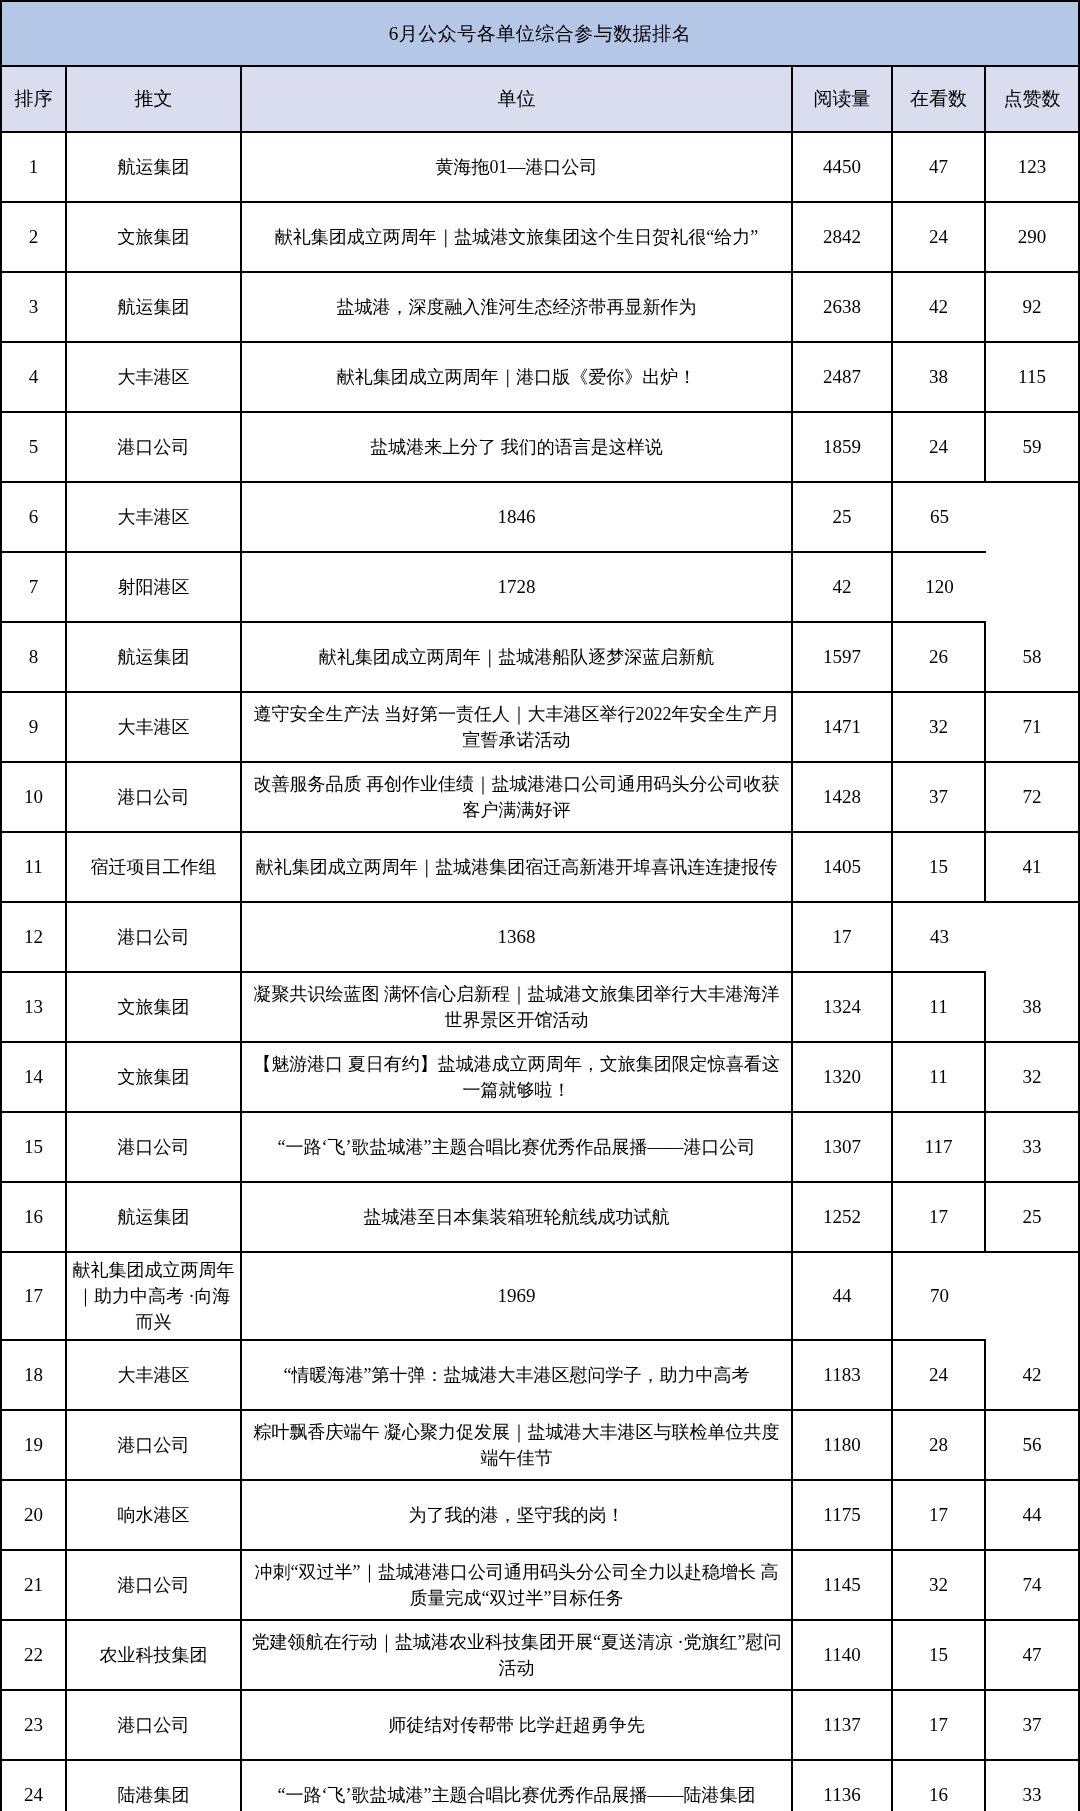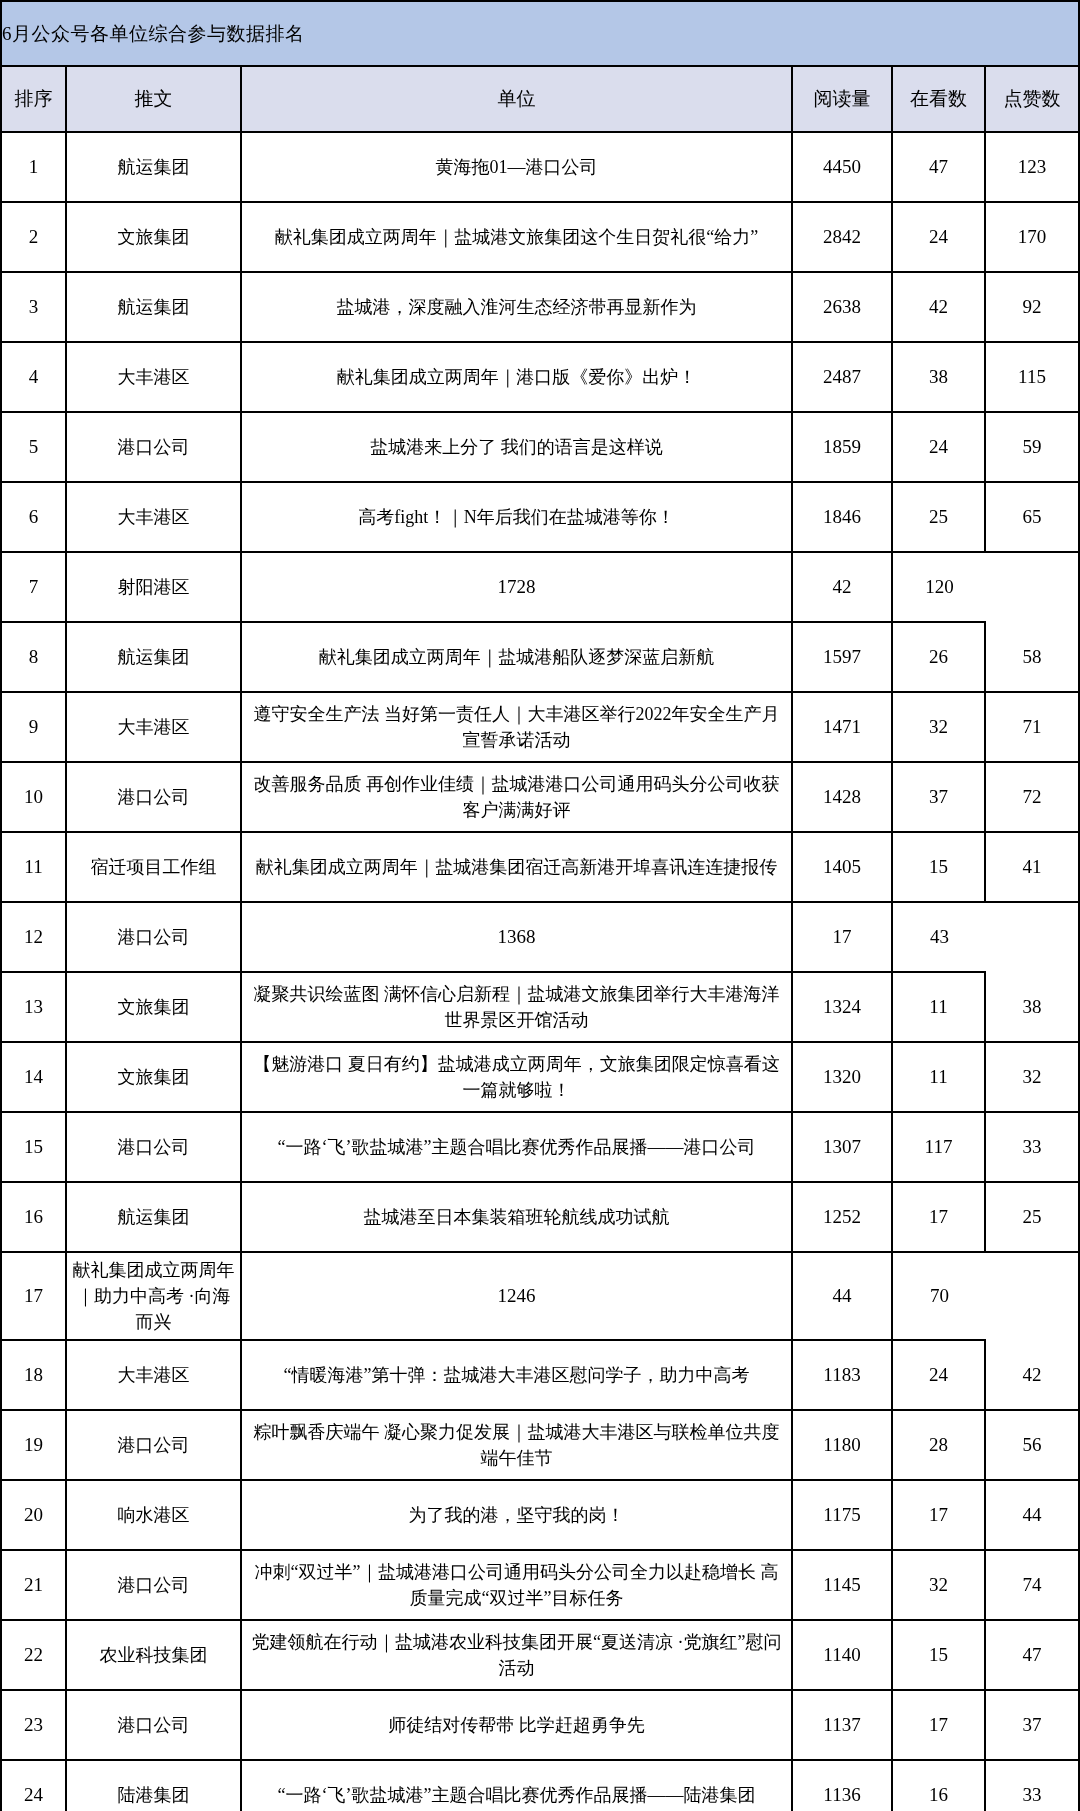--- a/index.html
+++ b/index.html
@@ -16,20 +16,21 @@
     background: #ffffff;
     border: 2px solid var(--border-color, #000000);
     border-bottom: none;
   }
   .title-bar {
     height: 65px;
     background: var(--title-bg, #b4c7e7);
     border-bottom: 2px solid var(--border-color, #000000);
     display: flex;
     align-items: center;
+    justify-content: center;
     font-size: 19px;
     letter-spacing: 0.5px;
   }
   .row {
     display: grid;
     grid-template-columns: 65px 175px 551px 100px 93px 92px;
   }
   .cell {
     border-right: 2px solid var(--border-color, #000000);
     border-bottom: 2px solid var(--border-color, #000000);
@@ -73,21 +74,21 @@
     <div class="cell col-reads">4450</div>
     <div class="cell col-inwatch">47</div>
     <div class="cell col-likes">123</div>
   </div>
       <div class="row body-row">
     <div class="cell col-rank">2</div>
     <div class="cell col-unit">文旅集团</div>
     <div class="cell col-tweet">献礼集团成立两周年｜盐城港文旅集团这个生日贺礼很“给力”</div>
     <div class="cell col-reads">2842</div>
     <div class="cell col-inwatch">24</div>
-    <div class="cell col-likes">170</div>
+    <div class="cell col-likes">290</div>
   </div>
       <div class="row body-row">
     <div class="cell col-rank">3</div>
     <div class="cell col-unit">航运集团</div>
     <div class="cell col-tweet">盐城港，深度融入淮河生态经济带再显新作为</div>
     <div class="cell col-reads">2638</div>
     <div class="cell col-inwatch">42</div>
     <div class="cell col-likes">92</div>
   </div>
       <div class="row body-row">
@@ -102,21 +103,20 @@
     <div class="cell col-rank">5</div>
     <div class="cell col-unit">港口公司</div>
     <div class="cell col-tweet">盐城港来上分了 我们的语言是这样说</div>
     <div class="cell col-reads">1859</div>
     <div class="cell col-inwatch">24</div>
     <div class="cell col-likes">59</div>
   </div>
       <div class="row body-row">
     <div class="cell col-rank">6</div>
     <div class="cell col-unit">大丰港区</div>
-    <div class="cell col-tweet">高考fight！｜N年后我们在盐城港等你！</div>
     <div class="cell col-reads">1846</div>
     <div class="cell col-inwatch">25</div>
     <div class="cell col-likes">65</div>
   </div>
       <div class="row body-row">
     <div class="cell col-rank">7</div>
     <div class="cell col-unit">射阳港区</div>
     <div class="cell col-reads">1728</div>
     <div class="cell col-inwatch">42</div>
     <div class="cell col-likes">120</div>
@@ -188,21 +188,21 @@
     <div class="cell col-rank">16</div>
     <div class="cell col-unit">航运集团</div>
     <div class="cell col-tweet">盐城港至日本集装箱班轮航线成功试航</div>
     <div class="cell col-reads">1252</div>
     <div class="cell col-inwatch">17</div>
     <div class="cell col-likes">25</div>
   </div>
       <div class="row body-row">
     <div class="cell col-rank">17</div>
     <div class="cell col-tweet">献礼集团成立两周年｜助力中高考 ·向海而兴</div>
-    <div class="cell col-reads">1246</div>
+    <div class="cell col-reads">1969</div>
     <div class="cell col-inwatch">44</div>
     <div class="cell col-likes">70</div>
   </div>
       <div class="row body-row">
     <div class="cell col-rank">18</div>
     <div class="cell col-unit">大丰港区</div>
     <div class="cell col-tweet">“情暖海港”第十弹：盐城港大丰港区慰问学子，助力中高考</div>
     <div class="cell col-reads">1183</div>
     <div class="cell col-inwatch">24</div>
     <div class="cell col-likes">42</div>

